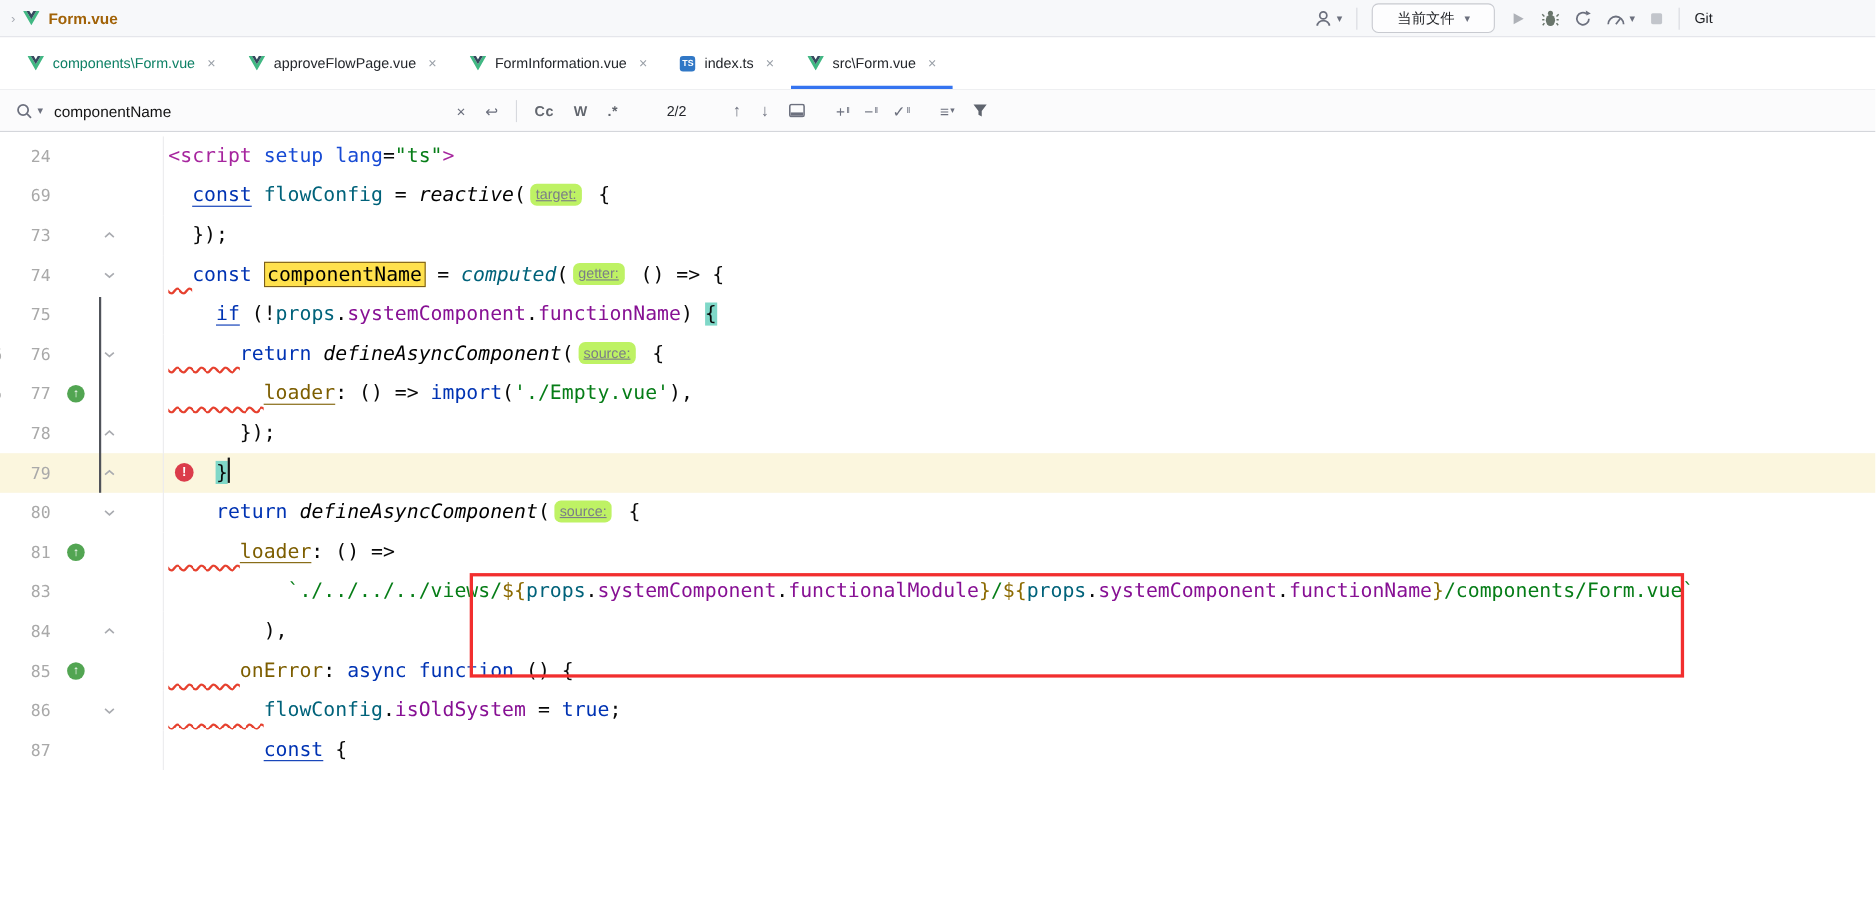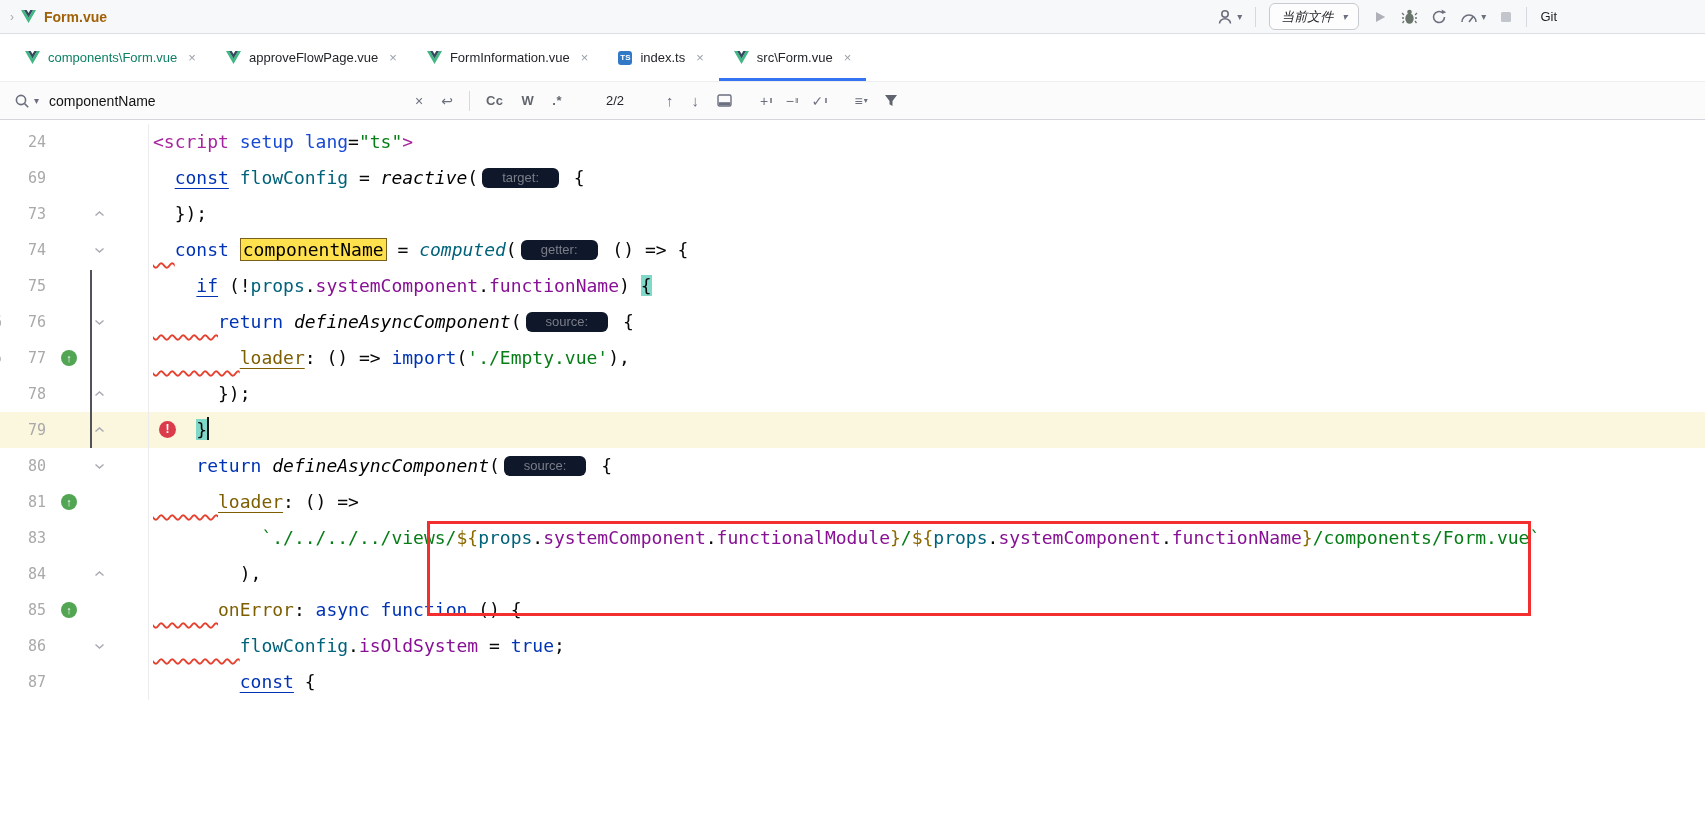--- a/index.html
+++ b/index.html
@@ -8,21 +8,21 @@
 
   
   .titlebar{height:34px;background:#F7F8FA;border-bottom:1px solid #DDDFE4;
             display:flex;align-items:center;padding-left:10px;box-sizing:border-box;}
   .tb-chev{color:#A7AAB2;font-size:12px;margin-right:7px;}
   .tb-title{font-size:14px;font-weight:700;color:#a16207;margin-left:8px;}
   .tb-right{margin-left:auto;display:flex;align-items:center;gap:13px;padding-right:148px;}
   .tbbtn{display:inline-flex;align-items:center;gap:3px;cursor:default;}
   .vsep{width:1px;height:20px;background:#D7D9DE;}
   .runcfg{display:flex;align-items:center;gap:9px;border:1px solid #C8CAD0;border-radius:6px;
-          height:25px;padding:0 11px;font-size:13px;color:#1D1F23;background:#FDFDFE;font-style:italic;}
+          height:25px;padding:0 22px;font-size:13px;color:#1D1F23;background:#FDFDFE;}
   .caret{font-size:10px;color:#6C707E;}
   .tb-git{font-size:13px;color:#1D1F23;}
 
   
   .tabbar{height:48px;background:#fff;display:flex;align-items:stretch;
           border-bottom:1px solid #EDEEF0;padding-left:10px;box-sizing:border-box;}
   .tab{display:flex;align-items:center;gap:8px;padding:0 15px;font-size:13px;color:#23262B;position:relative;}
   .tab.active{box-shadow:inset 0 -3px 0 #3574F0;}
   .tab .close{color:#9AA0A8;font-size:13px;margin-left:3px;}
   .tsicon{display:inline-block;width:14px;height:14px;border-radius:3px;background:#3178C6;color:#fff;
@@ -66,22 +66,22 @@
   .it{font-style:italic;color:#000}
   .ti{font-style:italic;color:#00627A}
   .in{color:#8C6A00}
   .tag{color:#A6259E}
   .attr{color:#174AD4}
   .u{text-decoration:underline;text-underline-offset:4px;text-decoration-thickness:1px;}
   .wavy{text-decoration:underline wavy #E6412F;text-decoration-thickness:1.5px;
         text-underline-offset:6px;text-decoration-skip-ink:none;}
   .match{background:#FFE14D;border:1.5px solid #7A5E1C;padding:0 2px;color:#000;}
   .bh{background:#7FD8C8;}
-  .inlay{display:inline-block;background:#0f172a;color:#7B7E87;border-radius:6px;padding:0 20px;
-         font:13px/20px "Liberation Sans",sans-serif;vertical-align:2px;margin:0 4px;}
+  .inlay{display:inline-block;background:#bef264;color:#7B7E87;border-radius:6px;padding:0 5px;
+         font:13px/20px "Liberation Sans",sans-serif;vertical-align:2px;margin:0 4px;text-decoration:underline;}
   .caretbar{display:inline-block;width:2px;height:23px;background:#151515;vertical-align:-4px;}
 </style>
 </head>
 <body>
 
 <div class="titlebar">
   <span class="tb-chev">›</span>
   <span style="display:inline-flex;">
     <svg width="15" height="13" viewBox="0 0 15 13">
         <path d="M0 0h3l4.5 7.4L12 0h3L7.5 13z" fill="#41B883"></path>

